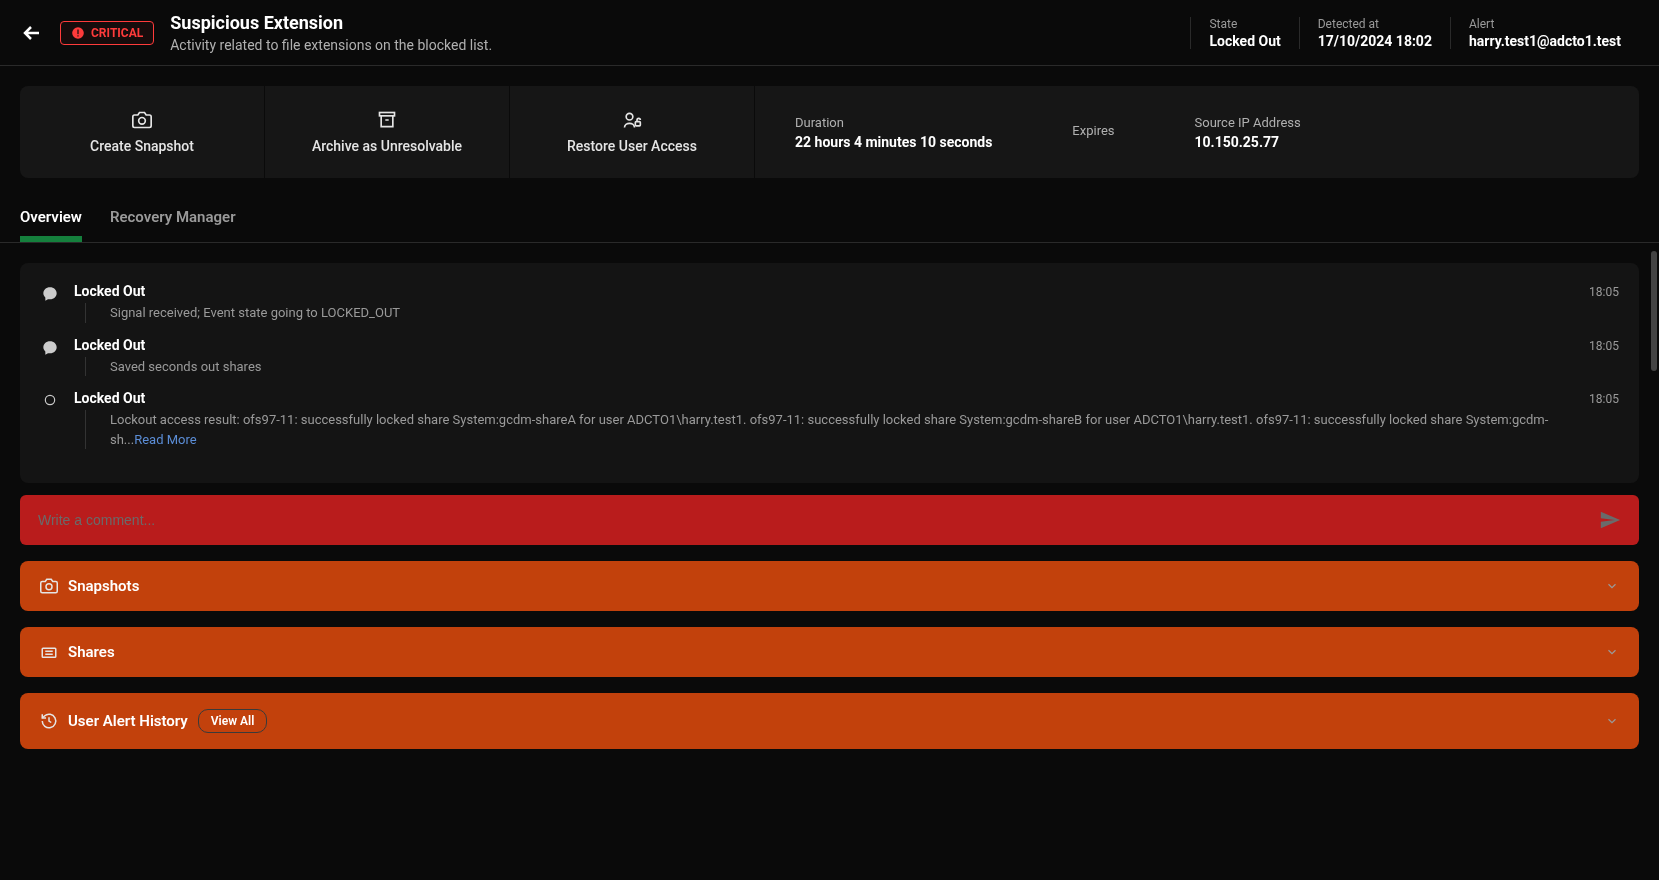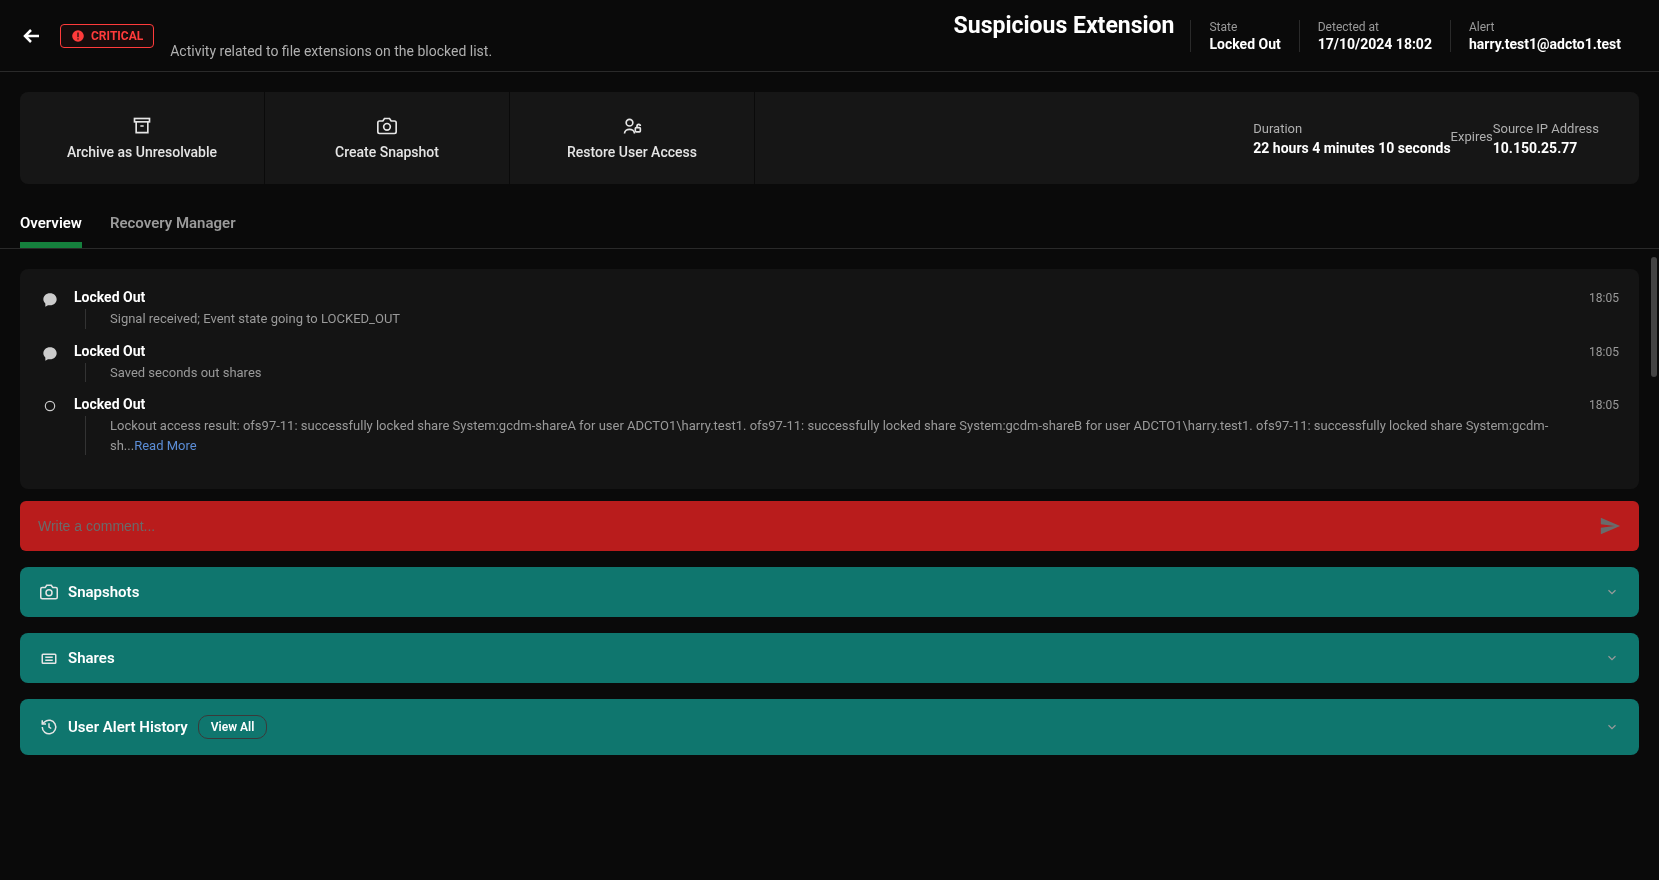--- a/index.html
+++ b/index.html
@@ -30,21 +30,21 @@
   color: #ff3b3b;
   padding: 4px 10px;
   border-radius: 4px;
   font-weight: 700;
   font-size: 12px;
   display: flex;
   gap: 6px;
   background: rgba(255,59,59,0.05);
 }
 .title-block { flex: 1; }
-.title { font-size: 23px; font-weight: 700; color: #fff; text-align: right; }
+.title { font-size: 18px; font-weight: 700; color: #fff; }
 .subtitle { color: #b0b0b0; font-size: 14px; margin-top: 4px; }
 .meta-group { display: flex; }
 .meta-cell { border-left: 1px solid #2a2a2a; padding: 0 18px; }
 .meta-label { color: #9a9a9a; font-size: 12px; }
 .meta-value { color: #fff; font-weight: 700; font-size: 14px; margin-top: 2px; }
 
 .action-bar {
   display: flex;
   margin: 20px;
   background: #161616;
@@ -60,21 +60,21 @@
   cursor: pointer;
   color: #e5e5e5;
 }
 .action-icon { margin-bottom: 8px; display:flex; justify-content:center; }
 .action-label { font-size: 14px; font-weight: 500; }
 .info-block {
   flex: 1;
   display: flex;
   align-items: center;
   padding: 0 40px;
-  justify-content: flex-end;
+  gap: 80px;
 }
 .info-item { }
 .info-label { color: #b0b0b0; font-size: 13px; }
 .info-value { color: #fff; font-weight: 700; font-size: 14px; margin-top: 4px; }
 
 .tabs {
   display: flex;
   gap: 28px;
   padding: 0 20px;
   border-bottom: 1px solid #2a2a2a;
@@ -119,21 +119,21 @@
   background: transparent;
   border: none;
   color: #e5e5e5;
   font-size: 14px;
   outline: none;
 }
 .comment-input::placeholder { color: #6a6a6a; }
 .send-icon { color: #6a6a6a; cursor: pointer; }
 
 .panel {
-  background: #0f766e;
+  background: #c2410c;
   border-radius: 8px;
   padding: 16px 20px;
   margin-top: 16px;
   display: flex;
   align-items: center;
   gap: 10px;
   cursor: pointer;
 }
 .panel-title { font-weight: 600; color: #fff; font-size: 15px; flex: 0 0 auto; }
 .panel-spacer { flex: 1; }
@@ -183,34 +183,34 @@
       <div class="meta-label">Alert</div>
       <div class="meta-value">harry.test1@adcto1.test</div>
     </div>
   </div>
 </div>
 
 <div class="action-bar">
   <div class="action-btn">
     <div class="action-icon">
         <svg width="20" height="20" viewBox="0 0 24 24" fill="none" stroke="currentColor" stroke-width="2">
-          <rect x="3" y="3" width="18" height="4"></rect>
-          <path d="M5 7v13h14V7M10 12h4"></path>
-        </svg>
-      </div>
-    <div class="action-label">Archive as Unresolvable</div>
+          <path d="M23 19a2 2 0 0 1-2 2H3a2 2 0 0 1-2-2V8a2 2 0 0 1 2-2h4l2-3h6l2 3h4a2 2 0 0 1 2 2z"></path>
+          <circle cx="12" cy="13" r="4"></circle>
+        </svg>
+      </div>
+    <div class="action-label">Create Snapshot</div>
   </div>
   <div class="action-btn">
     <div class="action-icon">
         <svg width="20" height="20" viewBox="0 0 24 24" fill="none" stroke="currentColor" stroke-width="2">
-          <path d="M23 19a2 2 0 0 1-2 2H3a2 2 0 0 1-2-2V8a2 2 0 0 1 2-2h4l2-3h6l2 3h4a2 2 0 0 1 2 2z"></path>
-          <circle cx="12" cy="13" r="4"></circle>
-        </svg>
-      </div>
-    <div class="action-label">Create Snapshot</div>
+          <rect x="3" y="3" width="18" height="4"></rect>
+          <path d="M5 7v13h14V7M10 12h4"></path>
+        </svg>
+      </div>
+    <div class="action-label">Archive as Unresolvable</div>
   </div>
   <div class="action-btn">
     <div class="action-icon">
         <svg width="20" height="20" viewBox="0 0 24 24" fill="none" stroke="currentColor" stroke-width="2">
           <circle cx="9" cy="8" r="4"></circle>
           <path d="M3 21c0-3 3-5 6-5s6 2 6 5"></path>
           <rect x="16" y="14" width="6" height="5" rx="1"></rect>
           <path d="M18 14v-2a2 2 0 0 1 4 0"></path>
         </svg>
       </div>

